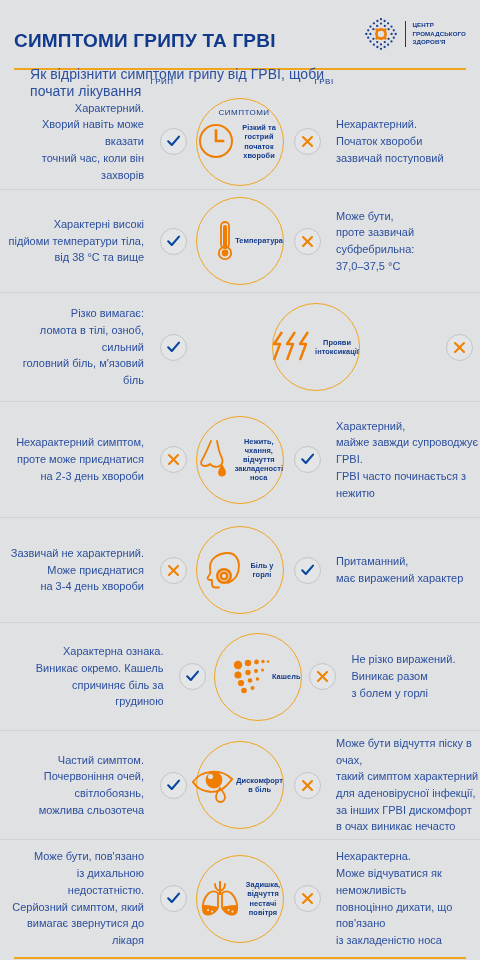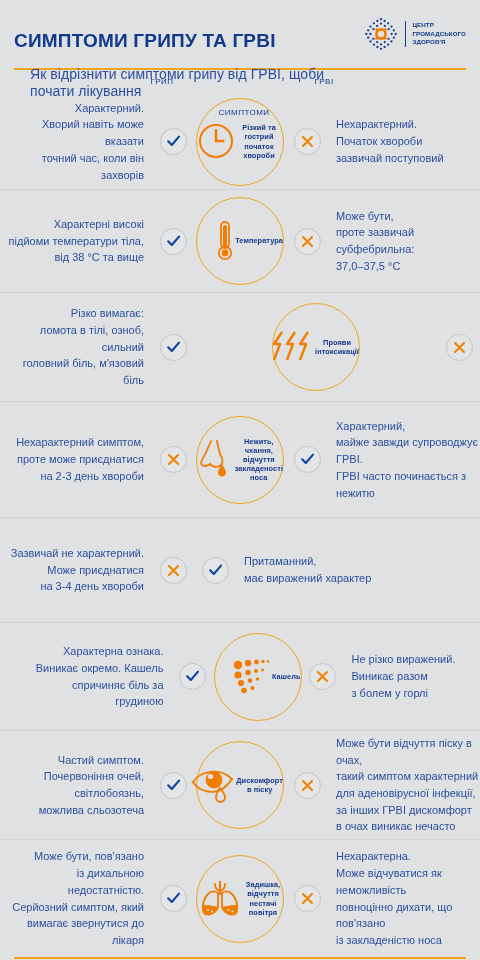--- a/index.html
+++ b/index.html
@@ -429,20 +429,36 @@
         <div>Може приєднатися</div>
         <div>на 3-4 день хвороби</div>
       </div>
       <div class="cell-mark">
         <div class="mark">
           <svg width="13" height="13" viewBox="0 0 13 13">
             <path d="M2 2 L11 11 M11 2 L2 11" fill="none" stroke="#ef8200" stroke-width="2.1" stroke-linecap="round"></path>
           </svg>
         </div>
       </div>
+      <div class="cell-center">
+        <div class="bubble">
+          <div class="bubble-icon">
+            <svg width="44" height="40" viewBox="0 0 44 40">
+              <path d="M31 3 C21 3 13 9 13 17 C13 20 14 22 13 24 L11 27 C10 28.5 11 30 13 30 L15 30 L15 34 C15 36 16 37.5 18 37.5 L22 37.5" fill="none" stroke="#f07d00" stroke-width="1.8" stroke-linejoin="round" stroke-linecap="round"></path>
+              <path d="M31 3 C38 3 42 9 42 16 C42 24 38 30 31 33" fill="none" stroke="#f07d00" stroke-width="1.8" stroke-linecap="round"></path>
+              <circle cx="27" cy="26" r="8" fill="#f07d00"></circle>
+              <circle cx="27" cy="26" r="5" fill="none" stroke="#e0e1e3" stroke-width="1"></circle>
+              <circle cx="27" cy="26" r="2" fill="#e0e1e3"></circle>
+            </svg>
+          </div>
+          <div class="bubble-label">
+            <div>Біль у горлі</div>
+          </div>
+        </div>
+      </div>
       <div class="cell-mark">
         <div class="mark">
           <svg width="15" height="15" viewBox="0 0 15 15">
             <path d="M2.2 7.3 L5.8 11 L13 2.6" fill="none" stroke="#0b46a0" stroke-width="2.1" stroke-linecap="round" stroke-linejoin="round"></path>
           </svg>
         </div>
       </div>
       <div class="cell-text cell-right">
         <div>Притаманний,</div>
         <div>має виражений характер</div>
@@ -520,21 +536,21 @@
             <svg width="46" height="38" viewBox="0 0 46 38">
               <path d="M3 16 C10 5 30 1 42 13" fill="none" stroke="#f07d00" stroke-width="1.8" stroke-linecap="round"></path>
               <path d="M3 16 C9 26 26 30 36 20 C39 17 41 15 42 13" fill="none" stroke="#f07d00" stroke-width="1.8" stroke-linecap="round"></path>
               <circle cx="24" cy="14" r="8.4" fill="#f07d00"></circle>
               <circle cx="20.5" cy="10.5" r="2.6" fill="#e0e1e3"></circle>
               <path d="M30 22 C30 22 26 28 26 31 C26 34 28 36 30.5 36 C33 36 35 34 35 31 C35 28 30 22 30 22 Z" fill="none" stroke="#f07d00" stroke-width="1.8"></path>
             </svg>
           </div>
           <div class="bubble-label">
             <div>Дискомфорт</div>
-            <div>в піску</div>
+            <div>в біль</div>
           </div>
         </div>
       </div>
       <div class="cell-mark">
         <div class="mark">
           <svg width="13" height="13" viewBox="0 0 13 13">
             <path d="M2 2 L11 11 M11 2 L2 11" fill="none" stroke="#ef8200" stroke-width="2.1" stroke-linecap="round"></path>
           </svg>
         </div>
       </div>

